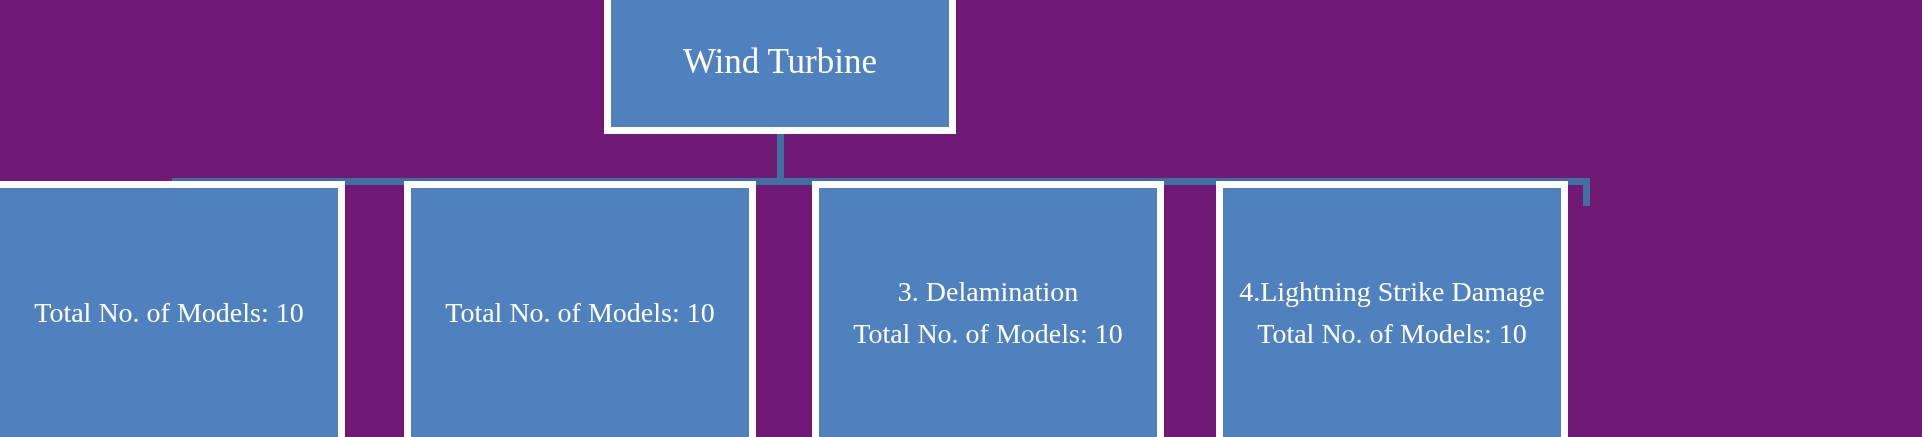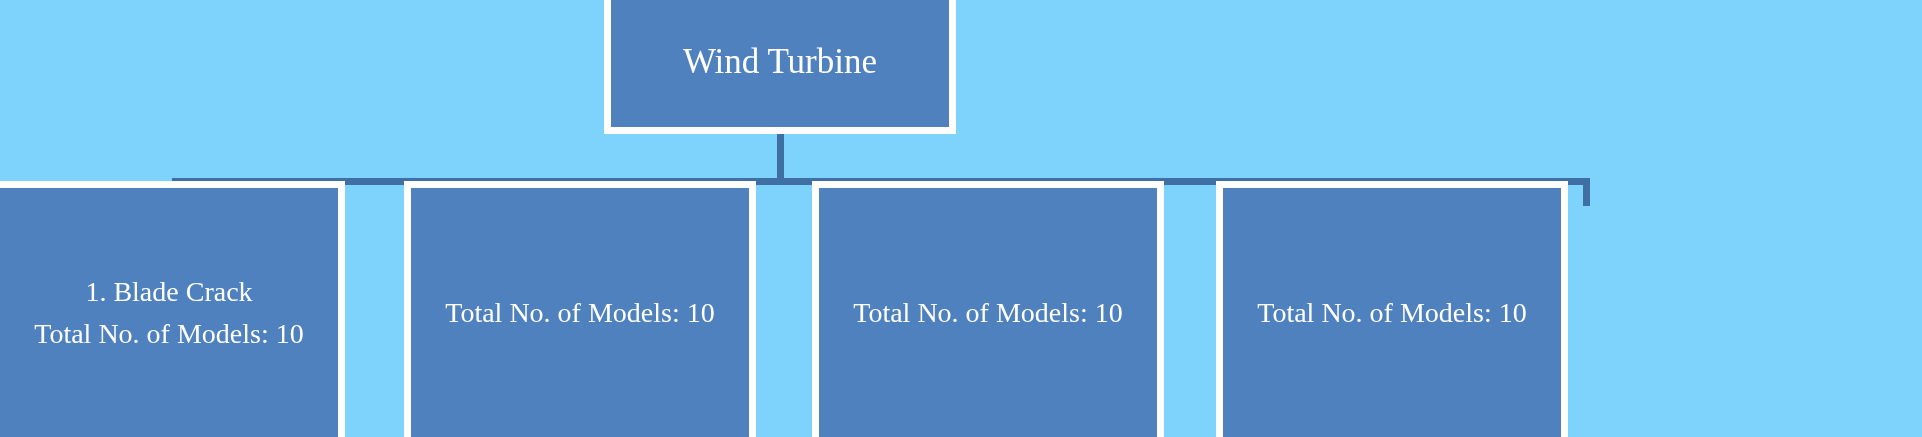--- a/index.html
+++ b/index.html
@@ -7,21 +7,21 @@
     padding: 0;
     background: #000000;
   }
   body {
     font-family: "Liberation Serif", "DejaVu Serif", serif;
   }
   #canvas {
     position: relative;
     width: 1922px;
     height: 437px;
-    background: #7dd3fc;
+    background: #701a75;
     overflow: hidden;
   }
 
   
   .node {
     position: absolute;
     box-sizing: border-box;
     background: #4E81BD;
     border: 7px solid #FFFFFF;
     display: flex;
@@ -100,29 +100,30 @@
   <div class="conn conn-drop" id="conn-drop-1"></div>
   <div class="conn conn-drop" id="conn-drop-2"></div>
   <div class="conn conn-drop" id="conn-drop-3"></div>
   <div class="conn conn-drop" id="conn-drop-4"></div>
 
   <div class="node" id="node-root">
     <span class="line1">Wind Turbine</span>
   </div>
 
   <div class="node leaf" id="node-1">
-    <span class="line1">1. Blade Crack</span>
     <span class="line2">Total No. of Models:  10</span>
   </div>
 
   <div class="node leaf" id="node-2">
     <span class="line2">Total No. of Models:  10</span>
   </div>
 
   <div class="node leaf" id="node-3">
+    <span class="line1">3. Delamination</span>
     <span class="line2">Total No. of Models:  10</span>
   </div>
 
   <div class="node leaf" id="node-4">
+    <span class="line1">4.Lightning Strike Damage</span>
     <span class="line2">Total No. of Models:  10</span>
   </div>
 
 </div>
 
 </body></html>

